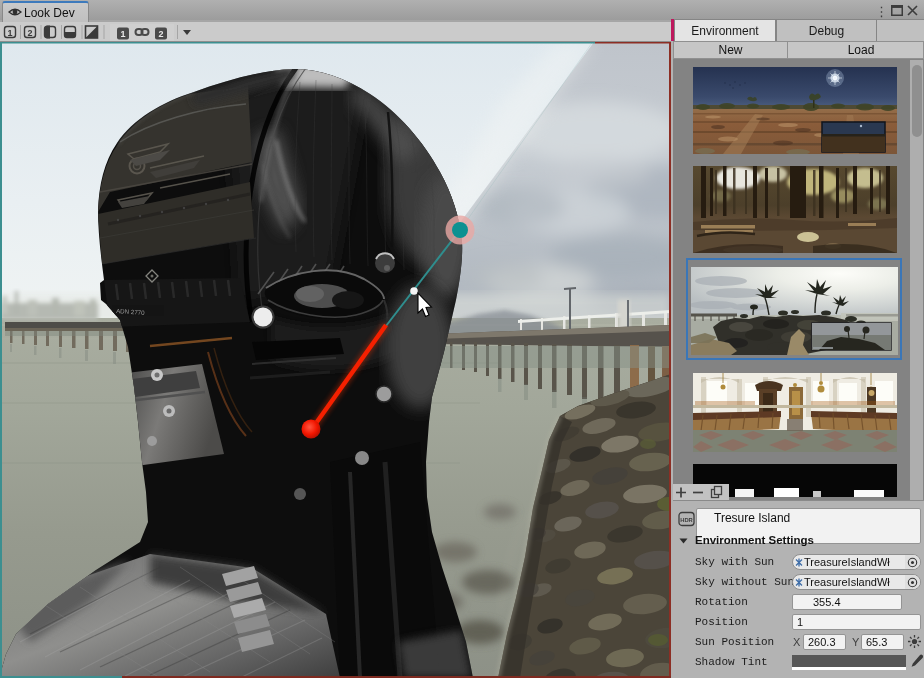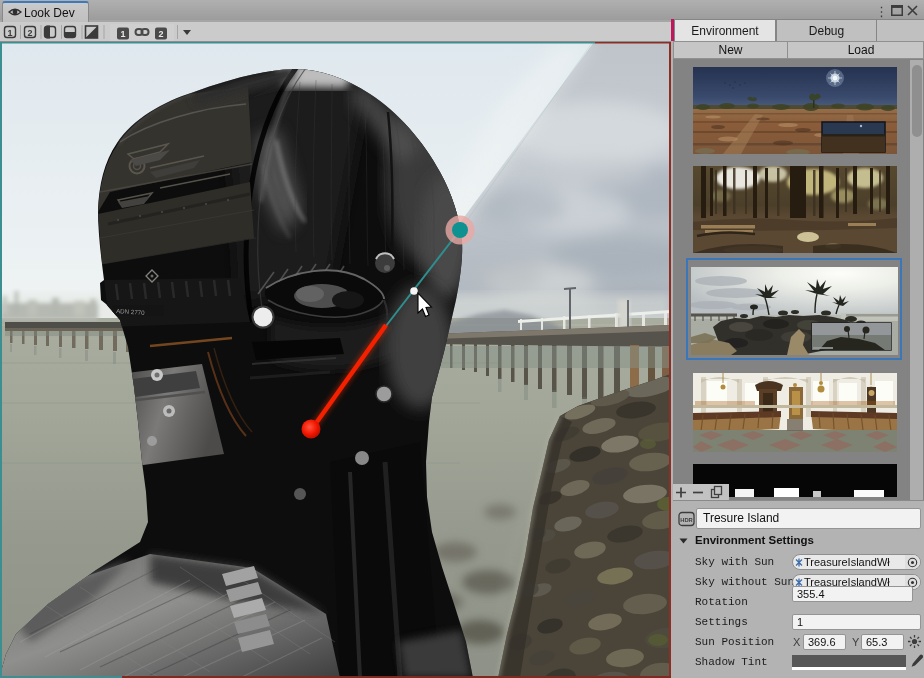--- a/index.html
+++ b/index.html
@@ -430,21 +430,21 @@
   <rect x="41.5" y="2.5" width="7" height="8" fill="#c2c2c2" stroke="#3f3f3f" stroke-width="1.3"></rect>
 </svg>
 <div id="sepline" class="abs"></div>
 
 <div id="settings" class="abs">
 
   <svg class="abs" style="left:5px; top:10px;" width="17" height="16" viewBox="0 0 17 16">
     <rect x="1" y="1.5" width="15" height="13" rx="3" fill="none" stroke="#3c3c3c" stroke-width="1.3"></rect>
     <text x="8.5" y="10.5" font-size="5.8" font-weight="bold" fill="#3c3c3c" text-anchor="middle">HDR</text>
   </svg>
-  <div class="field" style="left:23px; top:7px; width:225px; height:21px; line-height:19px; padding-left:6px; font-size:12px;">Tresure Island</div>
+  <div class="field" style="left:23px; top:7px; width:225px; height:36px; line-height:19px; padding-left:17px; font-size:12px;">Tresure Island</div>
 
   <div class="abs" style="left:8px; top:36px; width:0; height:0; border-left:5px solid #2b2b2b; border-top:4px solid transparent; border-bottom:4px solid transparent; transform:rotate(90deg);"></div>
   <div class="abs" style="left:22px; top:33px; font-weight:bold; font-size:11.5px; color:#111;">Environment Settings</div>
 
   <div class="rowlbl" style="top:55px;">Sky with Sun</div>
   <div class="objfield" style="left:119px; top:53px; width:129px; height:16px;">
     <svg width="8" height="9" style="position:absolute; left:2px; top:3px;" viewBox="0 0 8 9">
       <path d="M1 1.5 L7 7.5 M7 1.5 L1 7.5 M4 0.5 V8.5" stroke="#3e6da8" stroke-width="1.3"></path>
     </svg>
     <span style="position:absolute; left:11px; top:1px;">TreasureIslandWł</span>
@@ -462,28 +462,28 @@
     </svg>
     <span style="position:absolute; left:11px; top:1px;">TreasureIslandWł</span>
     <span style="position:absolute; right:0; top:0; width:15px; height:15px; background:#dedede;"></span>
     <svg width="11" height="11" style="position:absolute; right:2px; top:2px;" viewBox="0 0 11 11">
       <circle cx="5.5" cy="5.5" r="4.2" fill="none" stroke="#333" stroke-width="1.1"></circle>
       <circle cx="5.5" cy="5.5" r="1.5" fill="#333"></circle>
     </svg>
   </div>
 
   <div class="rowlbl" style="top:95px;">Rotation</div>
-  <div class="field" style="left:119px; top:85px; width:121px; height:16px; line-height:14px; padding-left:4px;">355.4</div>
-
-  <div class="rowlbl" style="top:115px;">Settings</div>
+  <div class="field" style="left:119px; top:93px; width:110px; height:16px; line-height:14px; padding-left:20px;">355.4</div>
+
+  <div class="rowlbl" style="top:115px;">Position</div>
   <div class="field" style="left:119px; top:113px; width:129px; height:16px; line-height:14px; padding-left:4px;">1</div>
 
   <div class="rowlbl" style="top:135px;">Sun Position</div>
   <div class="abs" style="left:120px; top:135px; color:#3f3f3f;">X</div>
-  <div class="field" style="left:130px; top:133px; width:43px; height:16px; line-height:14px; padding-left:4px;">369.6</div>
+  <div class="field" style="left:130px; top:133px; width:43px; height:16px; line-height:14px; padding-left:4px;">260.3</div>
   <div class="abs" style="left:179px; top:135px; color:#3f3f3f;">Y</div>
   <div class="field" style="left:188px; top:133px; width:43px; height:16px; line-height:14px; padding-left:4px;">65.3</div>
   <svg class="abs" style="left:234px; top:133px;" width="15" height="15" viewBox="0 0 15 15">
     <circle cx="7.5" cy="7.5" r="2.6" fill="#3c3c3c"></circle>
     <g stroke="#3c3c3c" stroke-width="1.3">
       <path d="M7.5 1 V3.4 M7.5 11.6 V14 M1 7.5 H3.4 M11.6 7.5 H14 M3 3 L4.6 4.6 M10.4 10.4 L12 12 M12 3 L10.4 4.6 M4.6 10.4 L3 12"></path>
     </g>
   </svg>
 
   <div class="rowlbl" style="top:155px;">Shadow Tint</div>

